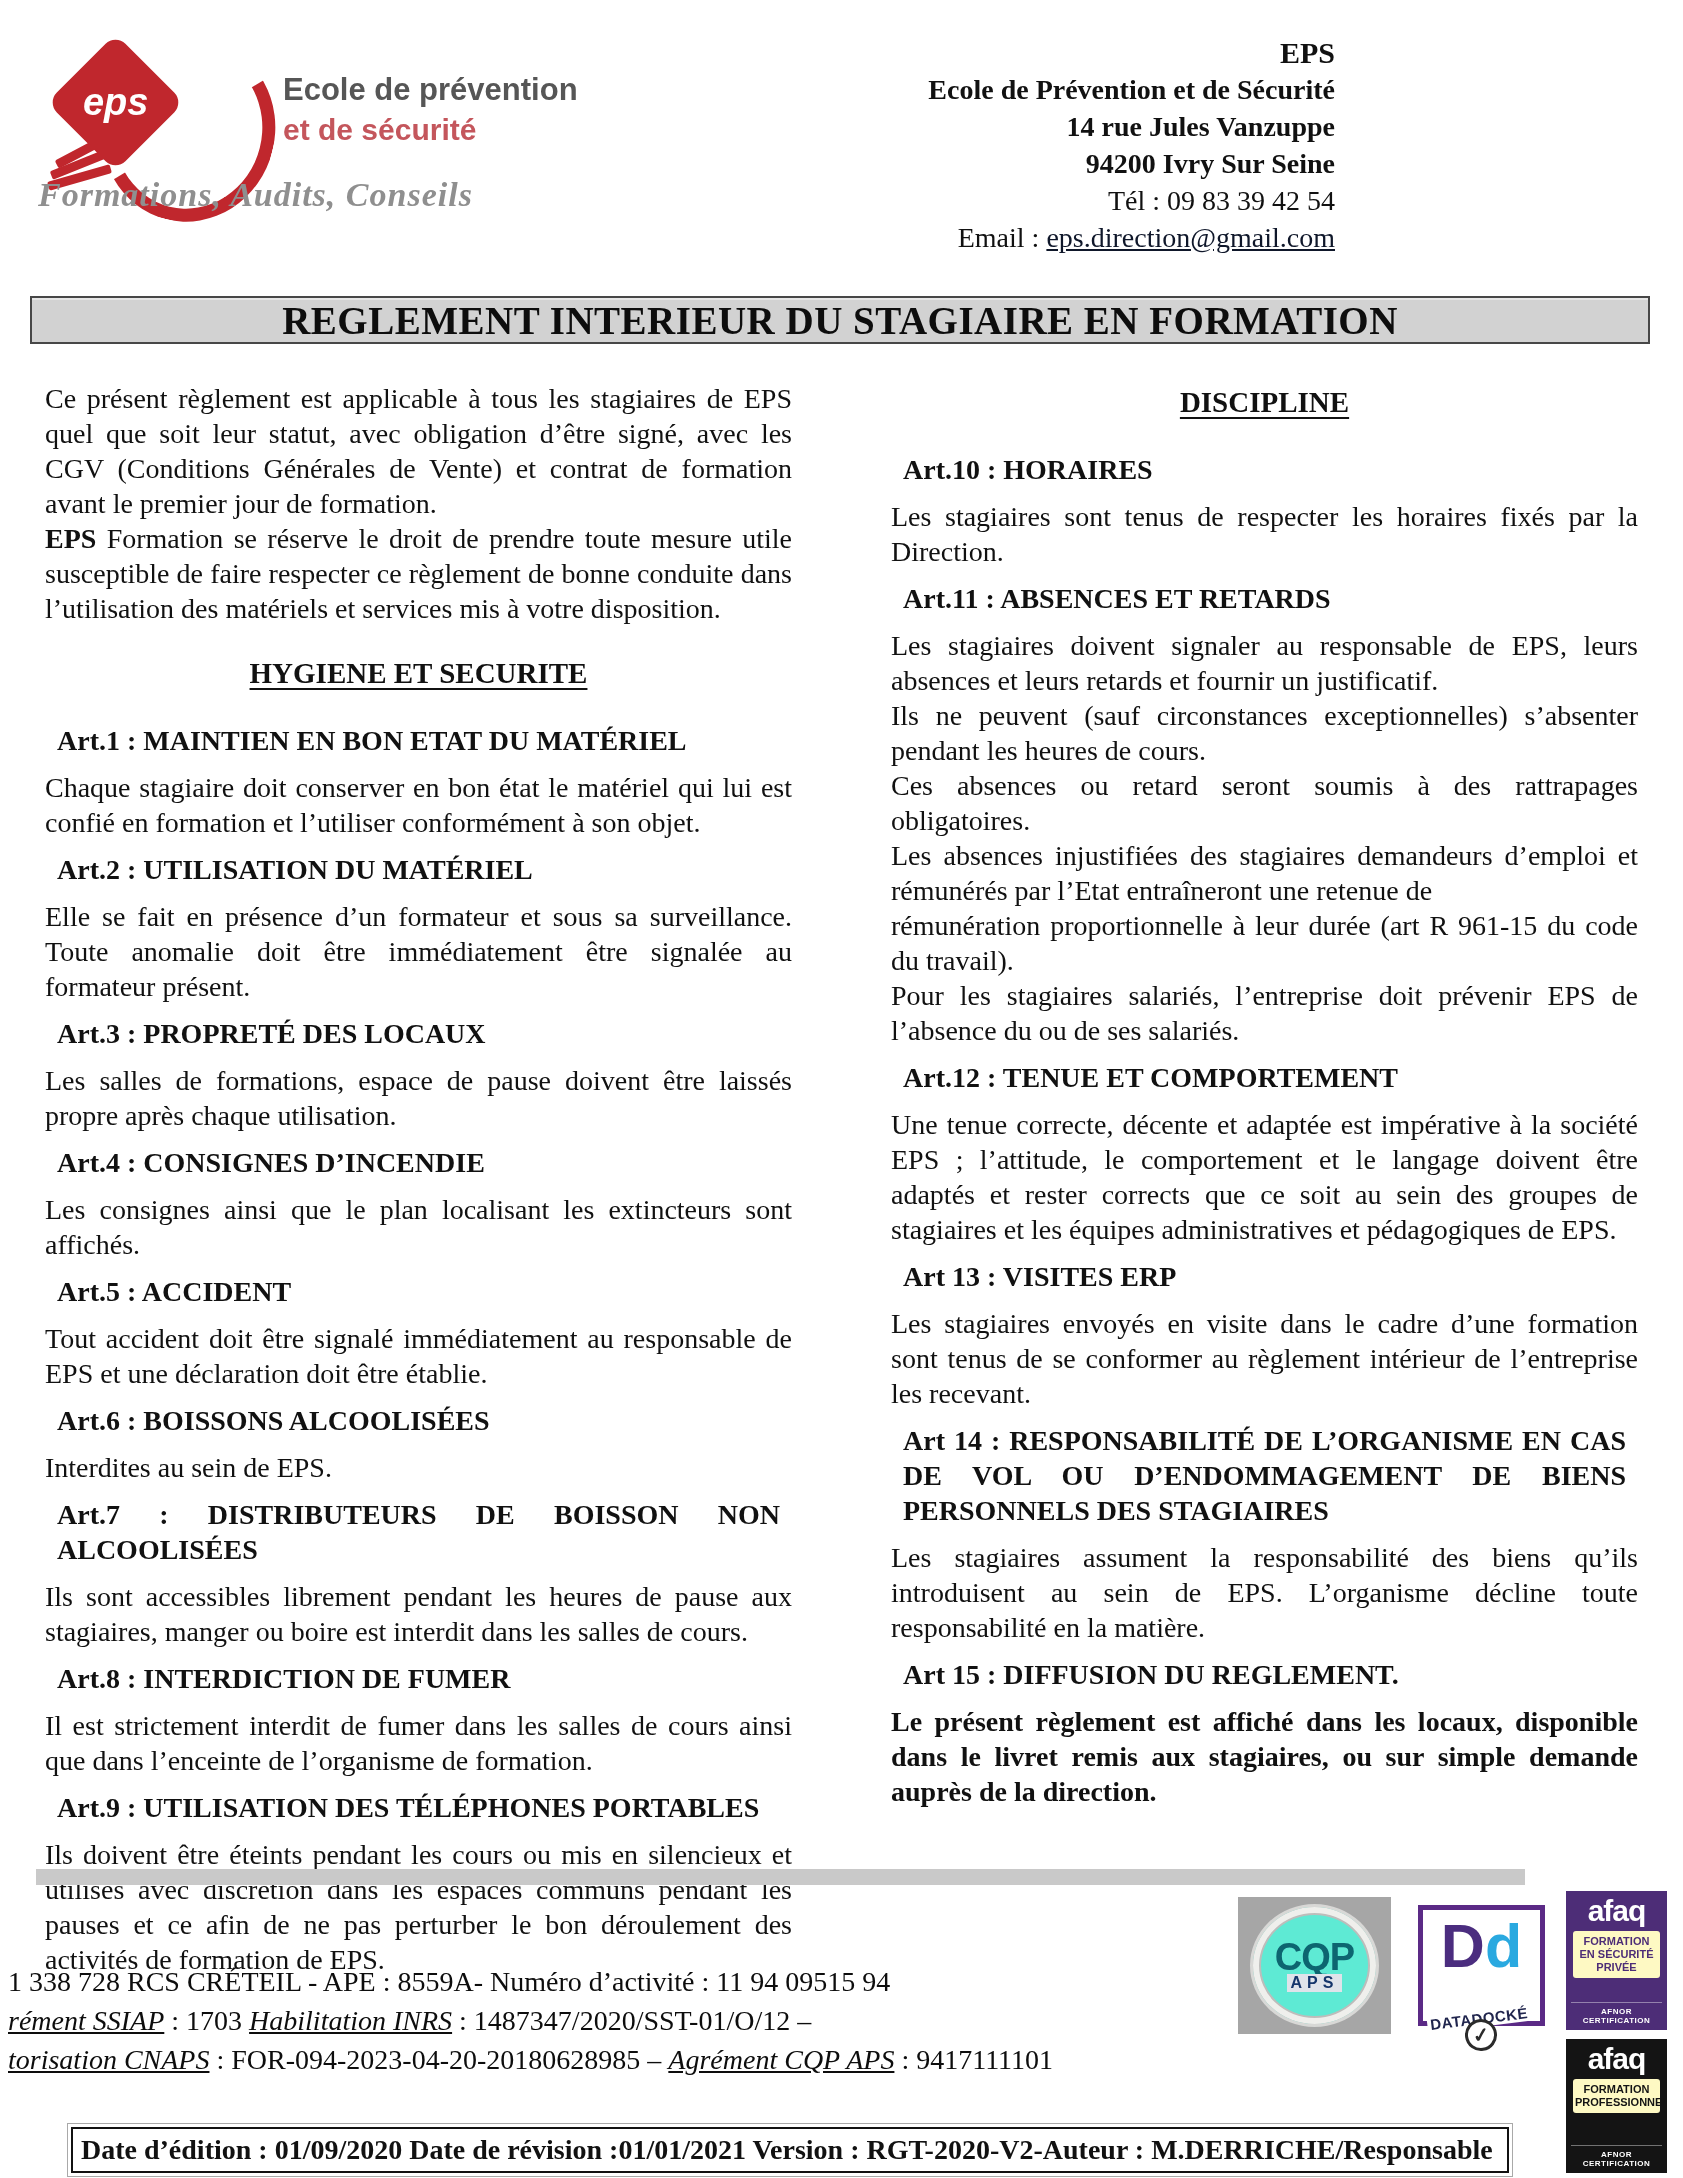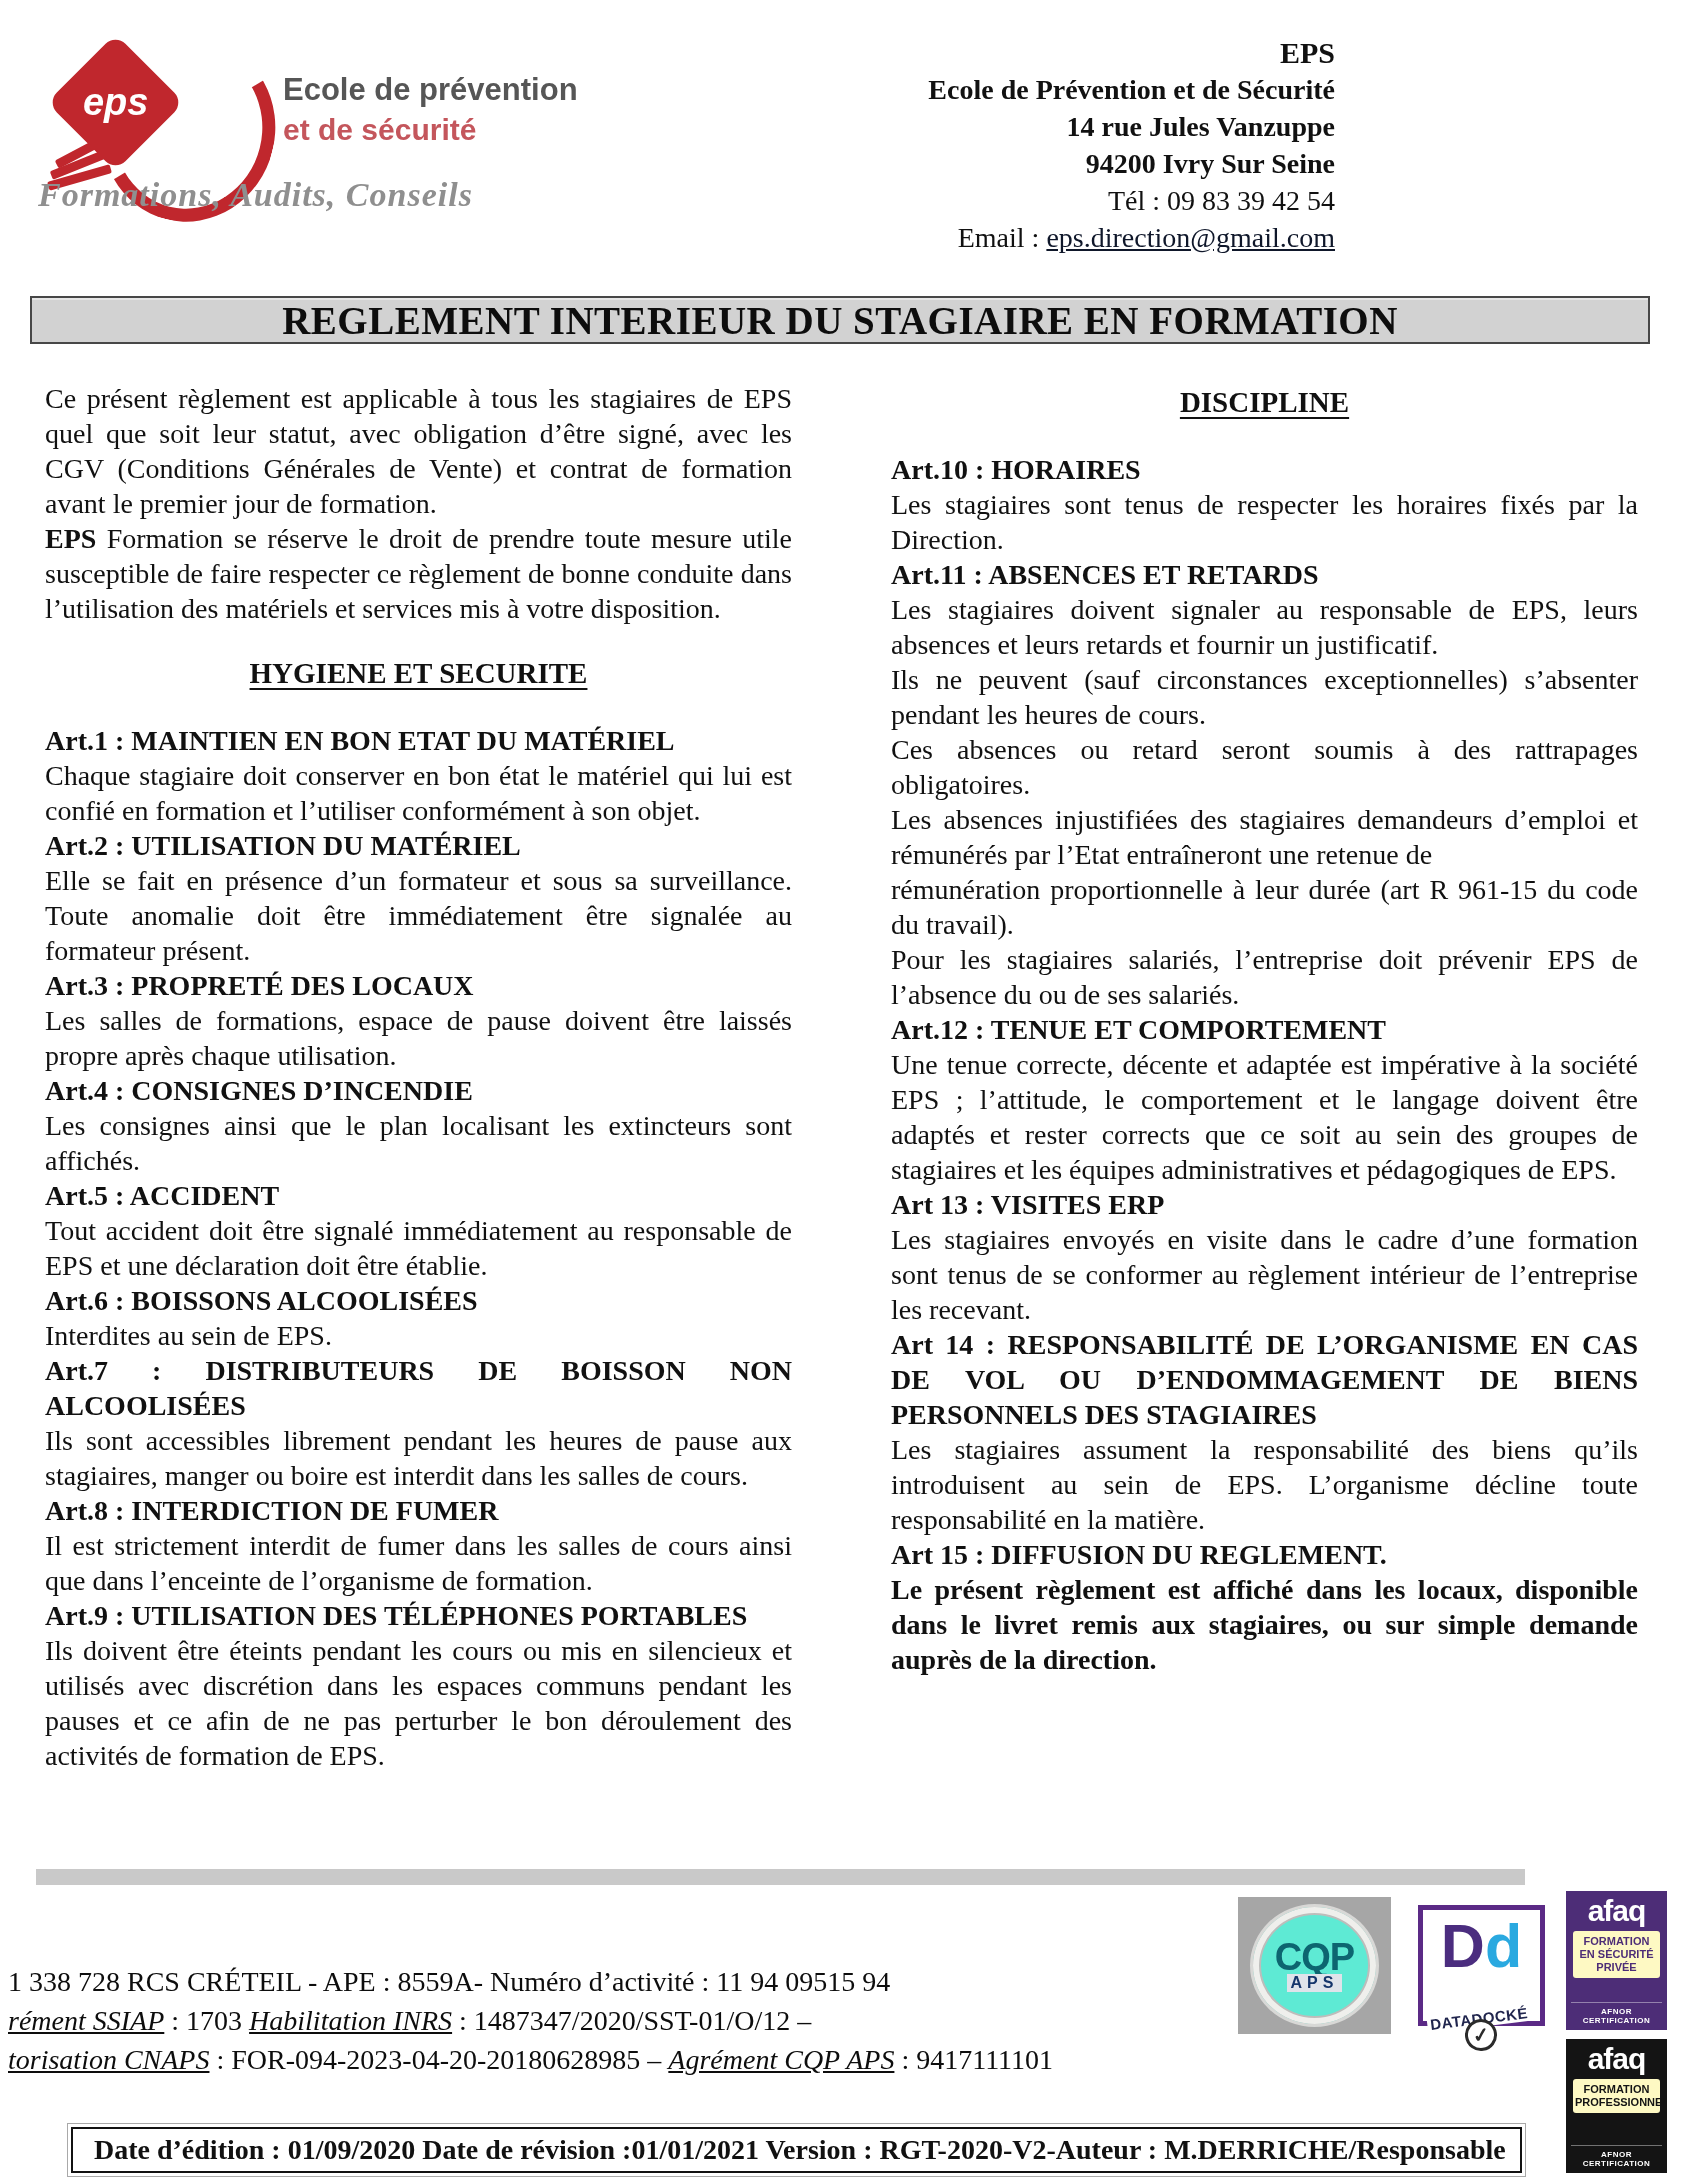--- a/index.html
+++ b/index.html
@@ -39,21 +39,21 @@
 
   
   .col{position:absolute;top:381px;width:747px;font-size:28px;line-height:35px;text-align:justify;}
   .col-left{left:45px;}
   .col-right{left:891px;}
   .body-par{margin:0;}
   .bold-par{font-weight:bold;}
   .sec-head{margin:30px 0 32px 0;text-align:center;font-size:29px;font-weight:bold;
             text-decoration:underline;text-underline-offset:5px;text-decoration-thickness:2px;}
   .sec-head.first{margin-top:4px;}
-  .art-title{margin:0;font-size:28px;font-weight:bold;text-align:justify;}
+  .art-title{margin:12px;font-size:28px;font-weight:bold;text-align:justify;}
   .col b{font-weight:bold;}
 
   
   .divider{position:absolute;left:36px;top:1869px;width:1489px;height:16px;background:#c9c9c9;}
   .reg{position:absolute;left:8px;top:1962px;width:1307px;font-size:28px;line-height:39px;color:#0d0d0d;}
   .reg .iu{font-style:italic;text-decoration:underline;}
 
   .logo-box{position:absolute;overflow:hidden;}
   
   .cqp{left:1238px;top:1897px;width:153px;height:137px;background:#a6a6a6;
@@ -86,21 +86,21 @@
   .afaq .wbox{background:#fef9c3;border-radius:3px;width:83px;padding:4px 2px;text-align:center;
               font-weight:800;font-size:11px;line-height:13px;}
   .afaq-purple .wbox{color:#4d2d77;}
   .afaq-black .wbox{color:#141414;}
   .afaq .afnor{margin-top:auto;border-top:1px solid #ffffff66;width:91px;text-align:center;
                color:#fff;font-size:8px;font-weight:700;letter-spacing:0.5px;padding:4px 0 5px 0;}
 
   
   .date-bar{position:absolute;left:71px;top:2127px;width:1434px;height:42px;background:#fff;
             border:2px solid #111;outline:1px solid #a9a9a9;outline-offset:3px;
-            display:flex;align-items:center;padding-left:13px;}
+            display:flex;align-items:center;}
   .date-bar span{font-size:28px;font-weight:bold;white-space:nowrap;padding-left:8px;}
 </style>
 </head>
 <body>
 
 <div class="page">
 
   <div class="logo-wrap">
     <div class="logo-mark">
       <div class="swoosh"></div>

